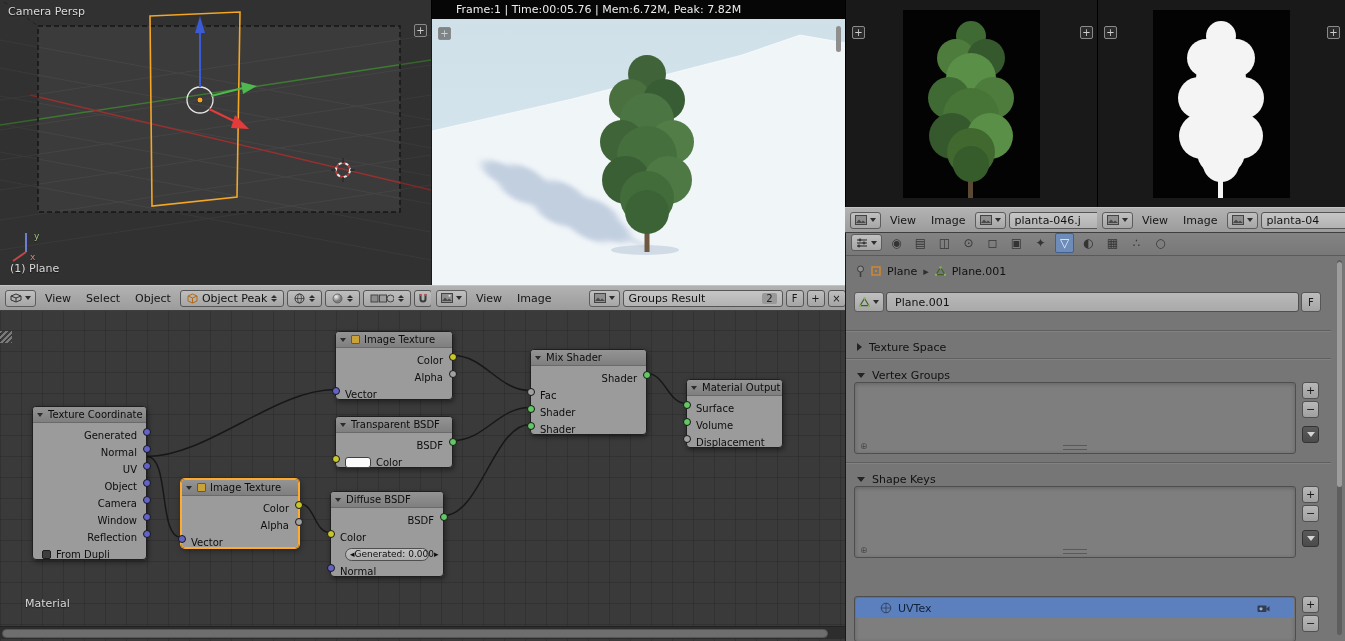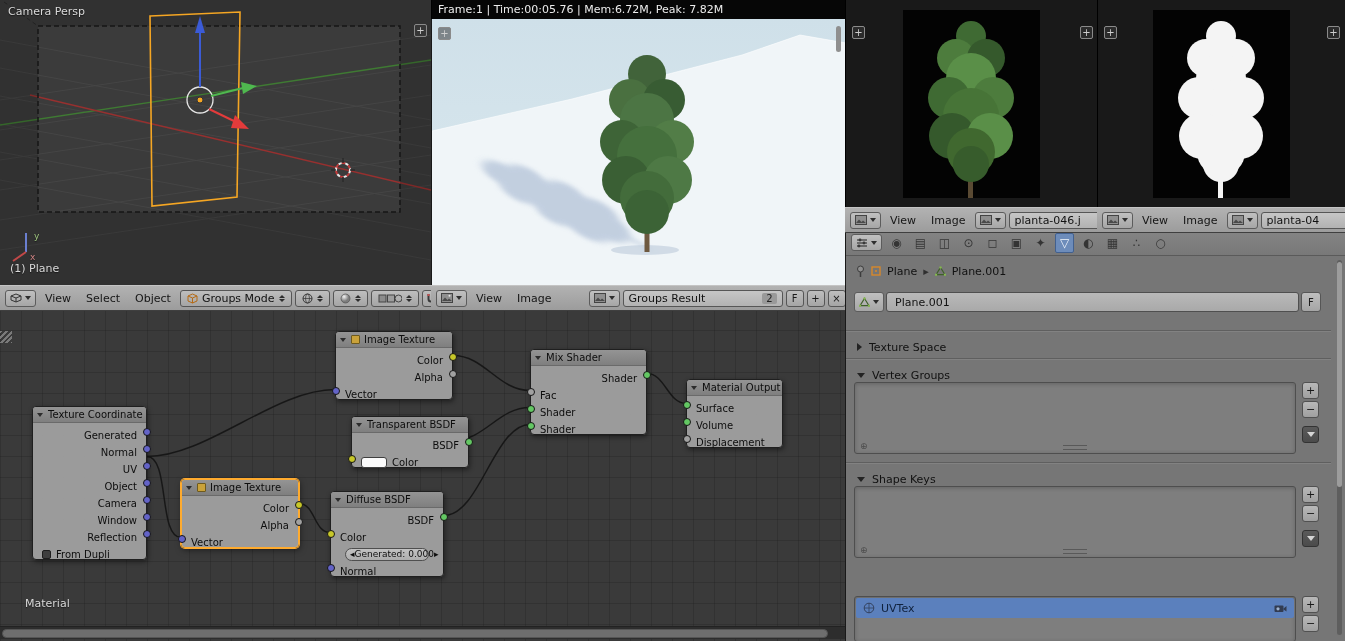--- a/index.html
+++ b/index.html
@@ -19,21 +19,21 @@
   .wbtn{display:inline-flex;align-items:center;gap:4px;height:17px;padding:0 6px;background:linear-gradient(#bebebe,#a5a5a5);border:1px solid #565656;border-radius:3px;white-space:nowrap;flex:none}
   .wfield{display:inline-flex;align-items:center;gap:4px;height:17px;padding:0 5px;background:linear-gradient(#c6c6c6,#b2b2b2);border:1px solid #565656;border-radius:3px;white-space:nowrap;flex:none;overflow:hidden}
   .sqbtn{display:inline-flex;align-items:center;justify-content:center;width:18px;height:17px;background:linear-gradient(#bebebe,#a5a5a5);border:1px solid #565656;border-radius:3px;font-size:10px;color:#1a1a1a;flex:none}
   .badge{background:#999;border-radius:2px;padding:0 4px;font-size:10px;color:#222}
   .ovl{position:absolute;color:#d9d9d9;font-size:11px;text-shadow:0 1px 1px rgba(0,0,0,.55);z-index:3}
   .cplus{position:absolute;width:13px;height:13px;border:1px solid #8a8a8a;border-radius:2px;background:rgba(58,58,58,.55);color:#cfcfcf;font-size:10px;line-height:11px;text-align:center;z-index:4}
   .mi{display:inline-block;vertical-align:middle;flex:none}
   
   #v3d{left:0;top:0;width:431px;height:285px;background:#3b3b3b}
   
-  #rstats{position:absolute;left:431px;top:0;width:414px;height:19px;background:#060606;color:#ececec;display:flex;align-items:center;padding:0 6px;border-left:1px solid #000;z-index:4}
+  #rstats{position:absolute;left:431px;top:0;width:414px;height:19px;background:#060606;color:#ececec;display:flex;align-items:center;padding:0 24px;border-left:1px solid #000;z-index:4}
   #rview{left:431px;top:19px;width:414px;height:266px;border-left:1px solid #191919;background:#d3e2e8}
   .vpill{position:absolute;width:5px;height:26px;background:#8f8f8f;border-radius:3px;z-index:4}
   
   #ie1{left:845px;top:0;width:252px;height:207px;background:#191919;border-left:1px solid #000}
   #ie2{left:1097px;top:0;width:248px;height:207px;background:#191919;border-left:1px solid #000}
   
   #nodes{left:0;top:308px;width:845px;height:333px;border-top:1px solid #191919;
     background:linear-gradient(rgba(0,0,0,.13) 1px,transparent 1px) 0 0/21px 21px,
                linear-gradient(90deg,rgba(0,0,0,.13) 1px,transparent 1px) 0 0/21px 21px,#3a3a3a}
   .acorner{position:absolute;left:0;top:22px;width:12px;height:12px;background:repeating-linear-gradient(135deg,#7a7a7a 0 2px,transparent 2px 4px);z-index:4}
@@ -62,21 +62,21 @@
   .pname .nf{flex:1;display:flex;align-items:center;padding:0 8px;background:linear-gradient(#b9b9b9,#a9a9a9);border:1px solid #4f4f4f;border-radius:3px}
   .panelh{position:absolute;left:0;right:14px;height:22px;display:flex;align-items:center;gap:7px;padding:16px 11px;border-top:1px solid #5f5f5f;box-shadow:inset 0 1px 0 rgba(255,255,255,.09)}
   .tri{width:0;height:0;border-left:4px solid transparent;border-right:4px solid transparent;border-top:5px solid #232323;flex:none}
   .tric{width:0;height:0;border-top:4px solid transparent;border-bottom:4px solid transparent;border-left:5px solid #232323;flex:none}
   .ulist{position:absolute;left:8px;width:442px;background:#7e7e7e;border:1px solid #4e4e4e;border-radius:3px;box-shadow:inset 0 1px 4px rgba(0,0,0,.22)}
   .lgrip{position:absolute;left:50%;bottom:3px;transform:translateX(-50%);width:24px;height:5px;border-top:1px solid #595959;border-bottom:1px solid #595959}
   .lfilt{position:absolute;left:5px;bottom:2px;font-size:9px;color:#4c4c4c;line-height:1}
   .sbtn{position:absolute;left:456px;width:17px;height:17px;display:flex;align-items:center;justify-content:center;background:linear-gradient(#b8b8b8,#a0a0a0);border:1px solid #515151;border-radius:3px;font-size:11px;color:#191919}
   .sbtn.dark{background:linear-gradient(#5a5a5a,#4b4b4b);border-color:#333}
   .sbtn.dark .tri{border-top-color:#d5d5d5}
-  .uvrow{position:absolute;left:1px;right:1px;top:1px;height:20px;display:flex;align-items:center;gap:6px;padding:0 7px;background:#5b80bd;border-radius:2px;color:#10213d}
+  .uvrow{position:absolute;left:1px;right:1px;top:1px;height:20px;display:flex;align-items:center;gap:6px;padding:0 24px;background:#5b80bd;border-radius:2px;color:#10213d}
   .pvsb{position:absolute;right:3px;top:30px;width:5px;height:375px;background:#5e5e5e;border-radius:3px}
   .pvsb .pvt{position:absolute;left:0;top:2px;width:5px;height:225px;background:#9c9c9c;border-radius:3px}
 </style>
 </head>
 <body>
 
 <div id="app">
 
   <section id="v3d">
     <svg width="431" height="285" viewBox="0 0 431 285">
@@ -136,21 +136,21 @@
       <span class="caret"></span>
     </span>
     <span class="menu">View</span>
     <span class="menu">Select</span>
     <span class="menu">Object</span>
     <span class="wbtn">
       <svg class="mi" width="11" height="11" viewBox="0 0 11 11">
           <path d="M1,3 5.5,1 10,3 10,8 5.5,10 1,8Z" fill="none" stroke="#b56a14" stroke-width="1"></path>
           <path d="M1,3 5.5,5 10,3 M5.5,5 5.5,10" stroke="#b56a14" fill="none" stroke-width="1"></path>
         </svg>
-      <span>Groups Mode</span>
+      <span>Object Peak</span>
       <span class="darr">
           <i class="u"></i>
           <i class="d"></i>
         </span>
     </span>
     <span class="wbtn">
       <svg class="mi" width="11" height="11" viewBox="0 0 11 11">
           <circle cx="5.5" cy="5.5" r="4.5" fill="none" stroke="#333" stroke-width="1"></circle>
           <ellipse cx="5.5" cy="5.5" rx="2" ry="4.5" fill="none" stroke="#333" stroke-width=".7"></ellipse>
           <line x1="1" y1="5.5" x2="10" y2="5.5" stroke="#333" stroke-width=".7"></line>
@@ -385,21 +385,21 @@
       <div class="nrow"><span class="chk"></span><span>From Dupli</span></div>
     </div>
 
     <div class="node" style="left:335px;top:22px;width:118px">
       <div class="nhead"><span class="imgico"></span><span>Image Texture</span></div>
       <div class="nrow r"><span>Color</span><i class="sock o col"></i></div>
       <div class="nrow r"><span>Alpha</span><i class="sock o val"></i></div>
       <div class="nrow"><i class="sock i vec"></i><span>Vector</span></div>
     </div>
 
-    <div class="node" style="left:351px;top:107px;width:118px">
+    <div class="node" style="left:335px;top:107px;width:118px">
       <div class="nhead"><span>Transparent BSDF</span></div>
       <div class="nrow r"><span>BSDF</span><i class="sock o shd"></i></div>
       <div class="nrow"><i class="sock i col"></i><span class="swatch"></span><span>Color</span></div>
     </div>
 
     <div class="node selected" style="left:181px;top:170px;width:118px">
       <div class="nhead"><span class="imgico"></span><span>Image Texture</span></div>
       <div class="nrow r"><span>Color</span><i class="sock o col"></i></div>
       <div class="nrow r"><span>Alpha</span><i class="sock o val"></i></div>
       <div class="nrow"><i class="sock i vec"></i><span>Vector</span></div>

